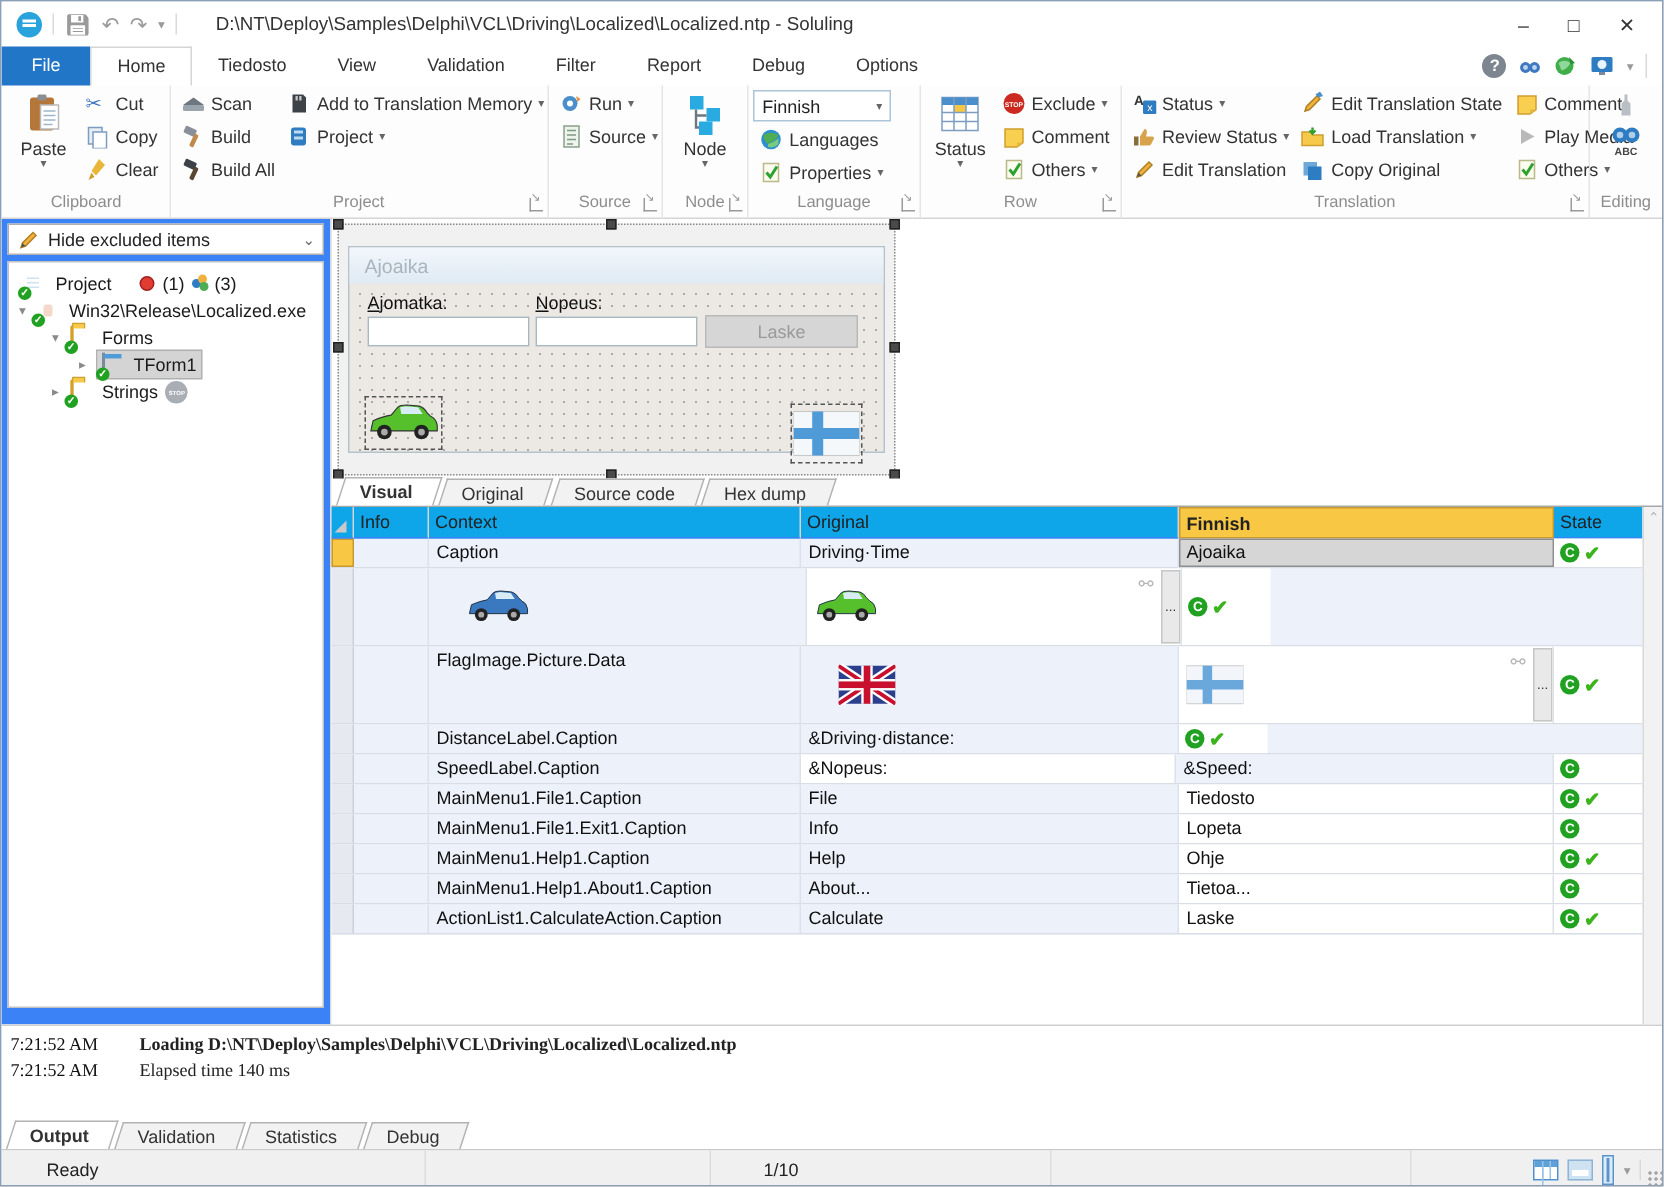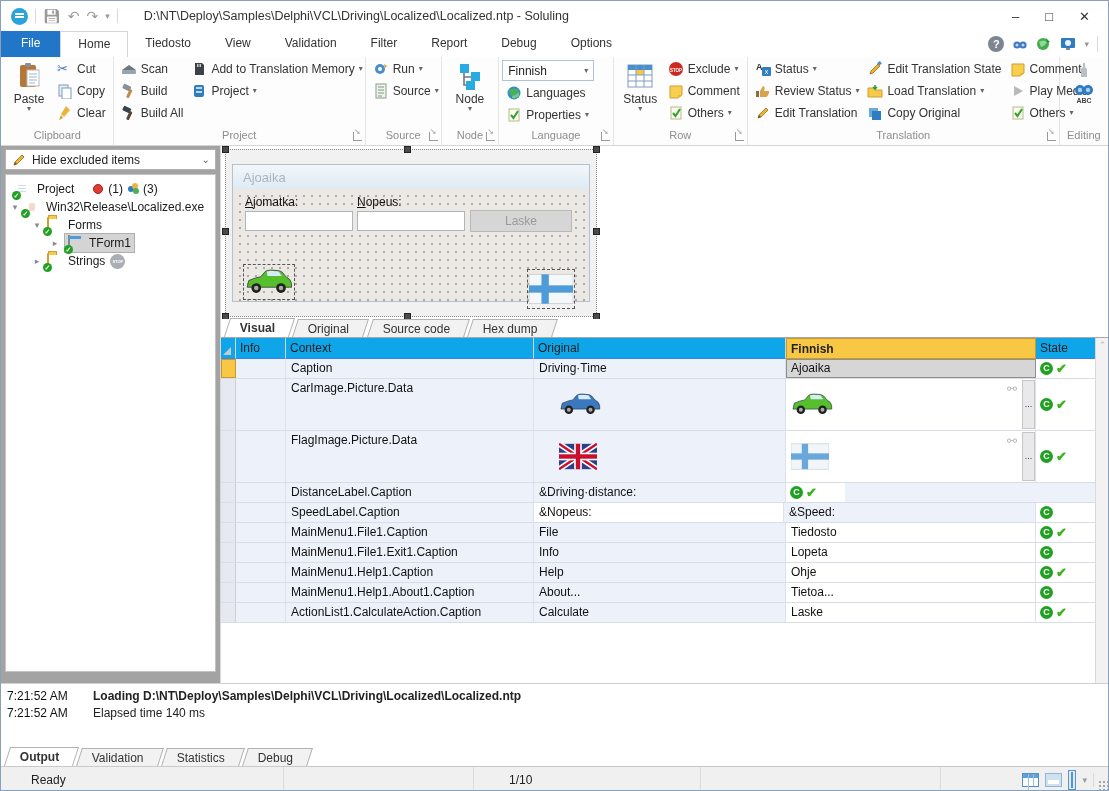--- a/index.html
+++ b/index.html
@@ -37,21 +37,21 @@
   .bbtn .blabel { margin-top:3px; line-height:12px; }
   .caret { font-size:8px; color:#666; line-height:8px; }
   .i16 { width:16px; height:16px; flex:0 0 16px; display:inline-block; }
   .i26 { width:28px; height:28px; display:inline-block; }
   .combo { width:92px; height:21px; background:#fff; border:1px solid #acc4d6; display:flex; align-items:center; padding:0 5px; margin:2px 0 1px 0; }
   .combo .cval { flex:1; }
   .ed-ico { height:24px; display:flex; align-items:center; justify-content:center; width:36px; }
 
   
   .main { position:absolute; top:145px; left:0; width:1109px; height:537px; display:flex; background:#fff; }
-  .sidebar { width:220px; background:#a3a3a3; border-right:1px solid #d7d7d7; padding:3px 4px; }
+  .sidebar { width:220px; background:#3b82f6; border-right:1px solid #d7d7d7; padding:3px 4px; }
   .scombo { height:21px; background:#fff; border:1px solid #b0b0b0; display:flex; align-items:center; gap:5px; padding:0 5px; }
   .scombo .chev { margin-left:auto; color:#666; font-size:10px; }
   .treebox { margin-top:4px; background:#fff; border:1px solid #c2c2c2; height:498px; padding-top:5px; overflow:hidden; }
   .trow { height:18px; display:flex; align-items:center; gap:5px; color:#1a1a1a; }
   .texp { width:10px; color:#8a8a8a; font-size:9px; text-align:center; }
   .tico { position:relative; width:16px; height:15px; flex:0 0 16px; }
   .chk { position:absolute; left:-4px; bottom:-3px; width:9px; height:9px; background:#21a121; border-radius:50%; color:#fff; font-size:7px; line-height:9px; text-align:center; font-weight:bold; }
   .folder { width:15px; height:11px; background:#f6c94a; border:1px solid #cf9f2f; border-radius:1px; margin-top:3px; position:relative; }
   .folder::before { content:""; position:absolute; left:0; top:-3px; width:7px; height:3px; background:#f6c94a; border:1px solid #cf9f2f; border-bottom:none; border-radius:1px 1px 0 0; }
   .projico { width:12px; height:14px; background:#3a78b4; border-radius:2px; margin:0 auto; position:relative; }
@@ -106,21 +106,21 @@
   .c-fin.selcell { background:#d6d6d6; outline:1px solid #8f8f8f; outline-offset:-1px; }
   .c-state { width:59px; background:#fff; display:flex; align-items:center; gap:3px; padding:0 0 0 4px; border-right:none; }
   .cbadge { width:13px; height:13px; border-radius:50%; background:#21a121; color:#fff; font-size:9px; font-weight:bold; text-align:center; line-height:13px; flex:0 0 13px; }
   .vcheck { color:#3db41e; font-size:13px; font-weight:bold; }
   .imgcell { display:flex; align-items:center; height:100%; }
   .linkico { position:absolute; right:18px; top:3px; color:#b5b5b5; }
   .dotsbtn { position:absolute; right:0; top:1px; bottom:1px; width:13px; background:#e9e9e9; border:1px solid #c6c6c6; font-size:9px; text-align:center; color:#333; padding-top:18px; }
 
   
   .output { position:absolute; top:682px; left:0; width:1109px; height:66px; background:#fff; border-top:1px solid #cfcfcf; padding-top:5px; font-size:12px; }
-  .oline { display:flex; height:17px; }
+  .oline { display:flex; height:17px;font-family:Liberation Serif, serif; }
   .otime { width:92px; padding-left:6px; color:#111; }
   .oline.b .otext { font-weight:bold; }
 
   
   .btabs { position:absolute; top:748px; left:0; width:1109px; height:18px; background:#fff; display:flex; align-items:flex-end; padding-left:6px; border-bottom:1px solid #c9c9c9; }
 
   
   .statusbar { position:absolute; top:766px; left:0; width:1109px; height:25px; background:#f0f0f0; display:flex; align-items:center; }
   .sb-panel { height:100%; border-right:1px solid #dcdcdc; display:flex; align-items:center; }
   .sb-ready { width:283px; padding-left:30px; }
@@ -619,21 +619,20 @@
             <div class="gc c-fin selcell">Ajoaika</div>
             <div class="gc c-state">
                 <span class="cbadge">C</span>
                 <span class="vcheck">✔</span>
               </div>
           </div>
 
           <div class="grow tall">
             <div class="gc c-ind"></div>
             <div class="gc c-info"></div>
-            <div class="gc c-ctx">CarImage.Picture.Data</div>
             <div class="gc c-orig">
               <span class="imgcell" style="padding-left:20px;">
                   <svg viewBox="0 0 64 40" style="width:42px;height:27px;color:#3a78c0;">
                     <path d="M3 27 L5 18 Q14 14 21 13 L27 6 Q29 4 35 4 L46 5 Q50 6 53 11 L56 14 Q61 16 62 22 L62 27 Z" fill="currentColor" stroke="#234" stroke-width="1"></path>
                     <path d="M29 6 L34 5 45 6 49 12 30 12 Z" fill="#d8ecf6"></path>
                     <circle cx="15" cy="28" r="6.5" fill="#222"></circle>
                     <circle cx="15" cy="28" r="3" fill="#aaa"></circle>
                     <circle cx="48" cy="28" r="6.5" fill="#222"></circle>
                     <circle cx="48" cy="28" r="3" fill="#aaa"></circle>
                   </svg>

